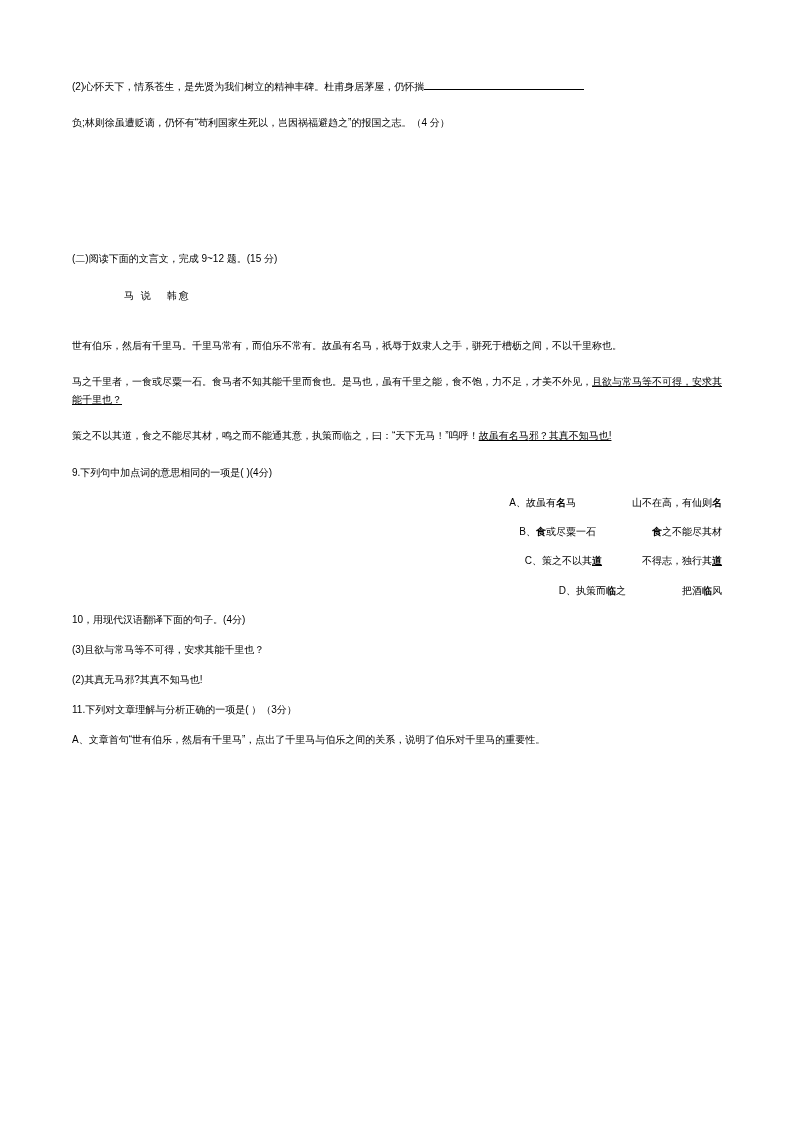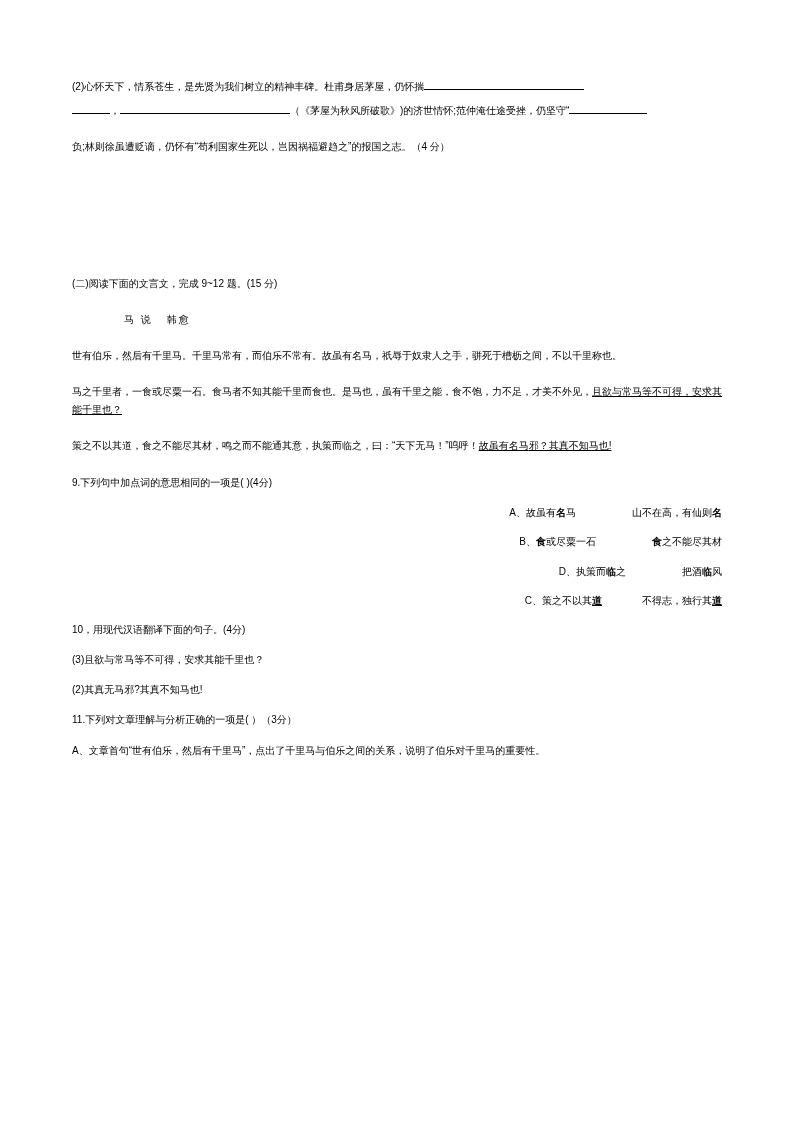--- a/index.html
+++ b/index.html
@@ -38,21 +38,21 @@
   .fill.w4 { width: 78px; }
   .fill.w5 { width: 104px; }
   .fill.w6 { width: 128px; }
   .spacer-big {
     height: 112px;
   }
   .spacer-sm {
     height: 12px;
   }
   .title-line {
-    margin: 0 0 7px 0;
+    margin: 0 0 21px 0;
     padding-left: 52px;
     letter-spacing: 2px;
   }
   .title-line .sp {
     display: inline-block;
     width: 14px;
   }
   u.ul {
     text-decoration: underline;
   }
@@ -82,21 +82,20 @@
   }
 </style>
 </head>
 <body>
 
 <div class="page">
   <div class="doc">
 
     <div>
       <p class="justify"><span>(2)心怀天下，情系苍生，是先贤为我们树立的精神丰碑。杜甫身居茅屋，仍怀揣</span><span class="fill w1"></span></p>
-      <p class="justify"><span class="fill w2"></span><span>，</span><span class="fill w3"></span><span>（《茅屋为秋风所破歌》)的济世情怀;范仲淹仕途受挫，仍坚守“</span><span class="fill w4"></span></p>
       <div class="spacer-sm"></div>
       <p class="justify">负;林则徐虽遭贬谪，仍怀有“苟利国家生死以，岂因祸福避趋之”的报国之志。（4 分）</p>
     </div>
 
     <div class="spacer-big"></div>
 
     <p class="justify">(二)阅读下面的文言文，完成 9~12 题。(15 分)</p>
 
     <div class="spacer-sm"></div>
 
@@ -110,22 +109,22 @@
       <p class="justify tight"><span>马之千里者，一食或尽粟一石。食马者不知其能千里而食也。是马也，虽有千里之能，食不饱，力不足，才美不外见，</span><u class="ul">且欲与常马等不可得，安求其能千里也？</u></p>
       <div class="spacer-sm"></div>
       <p class="justify tight"><span>策之不以其道，食之不能尽其材，鸣之而不能通其意，执策而临之，曰：“天下无马！”呜呼！</span><u class="ul">故虽有名马</u><u class="ul">邪？其真不知马也!</u></p>
     </div>
 
     <div class="spacer-sm"></div>
 
     <p class="q">9.下列句中加点词的意思相同的一项是(    )(4分)</p>
     <p class="opt"><span>A、</span><span>故虽有</span><span class="bold">名</span><span>马</span><span class="gap"></span><span>山不在高，有仙则</span><span class="bold">名</span><span></span></p>
     <p class="opt"><span>B、</span><span></span><span class="bold">食</span><span>或尽粟一石</span><span class="gap"></span><span></span><span class="bold">食</span><span>之不能尽其材</span></p>
+    <p class="opt"><span>C、</span><span>策之不以其</span><span class="bold ul" style="text-decoration:underline">道</span><span></span><span class="gap-sm"></span><span>不得志，独行其</span><span class="bold ul" style="text-decoration:underline">道</span><span></span></p>
     <p class="opt"><span>D、</span><span>执策而</span><span class="bold">临</span><span>之</span><span class="gap"></span><span>把酒</span><span class="bold">临</span><span>风</span></p>
-    <p class="opt"><span>C、</span><span>策之不以其</span><span class="bold ul" style="text-decoration:underline">道</span><span></span><span class="gap-sm"></span><span>不得志，独行其</span><span class="bold ul" style="text-decoration:underline">道</span><span></span></p>
 
     <p class="q">10，用现代汉语翻译下面的句子。(4分)</p>
     <p class="q">(3)且欲与常马等不可得，安求其能千里也？</p>
     <p class="q">(2)其真无马邪?其真不知马也!</p>
 
     <p class="q">11.下列对文章理解与分析正确的一项是(  ）（3分）</p>
     <p class="q justify">A、文章首句“世有伯乐，然后有千里马”，点出了千里马与伯乐之间的关系，说明了伯乐对千里马的重要性。</p>
 
   </div>
 </div>

